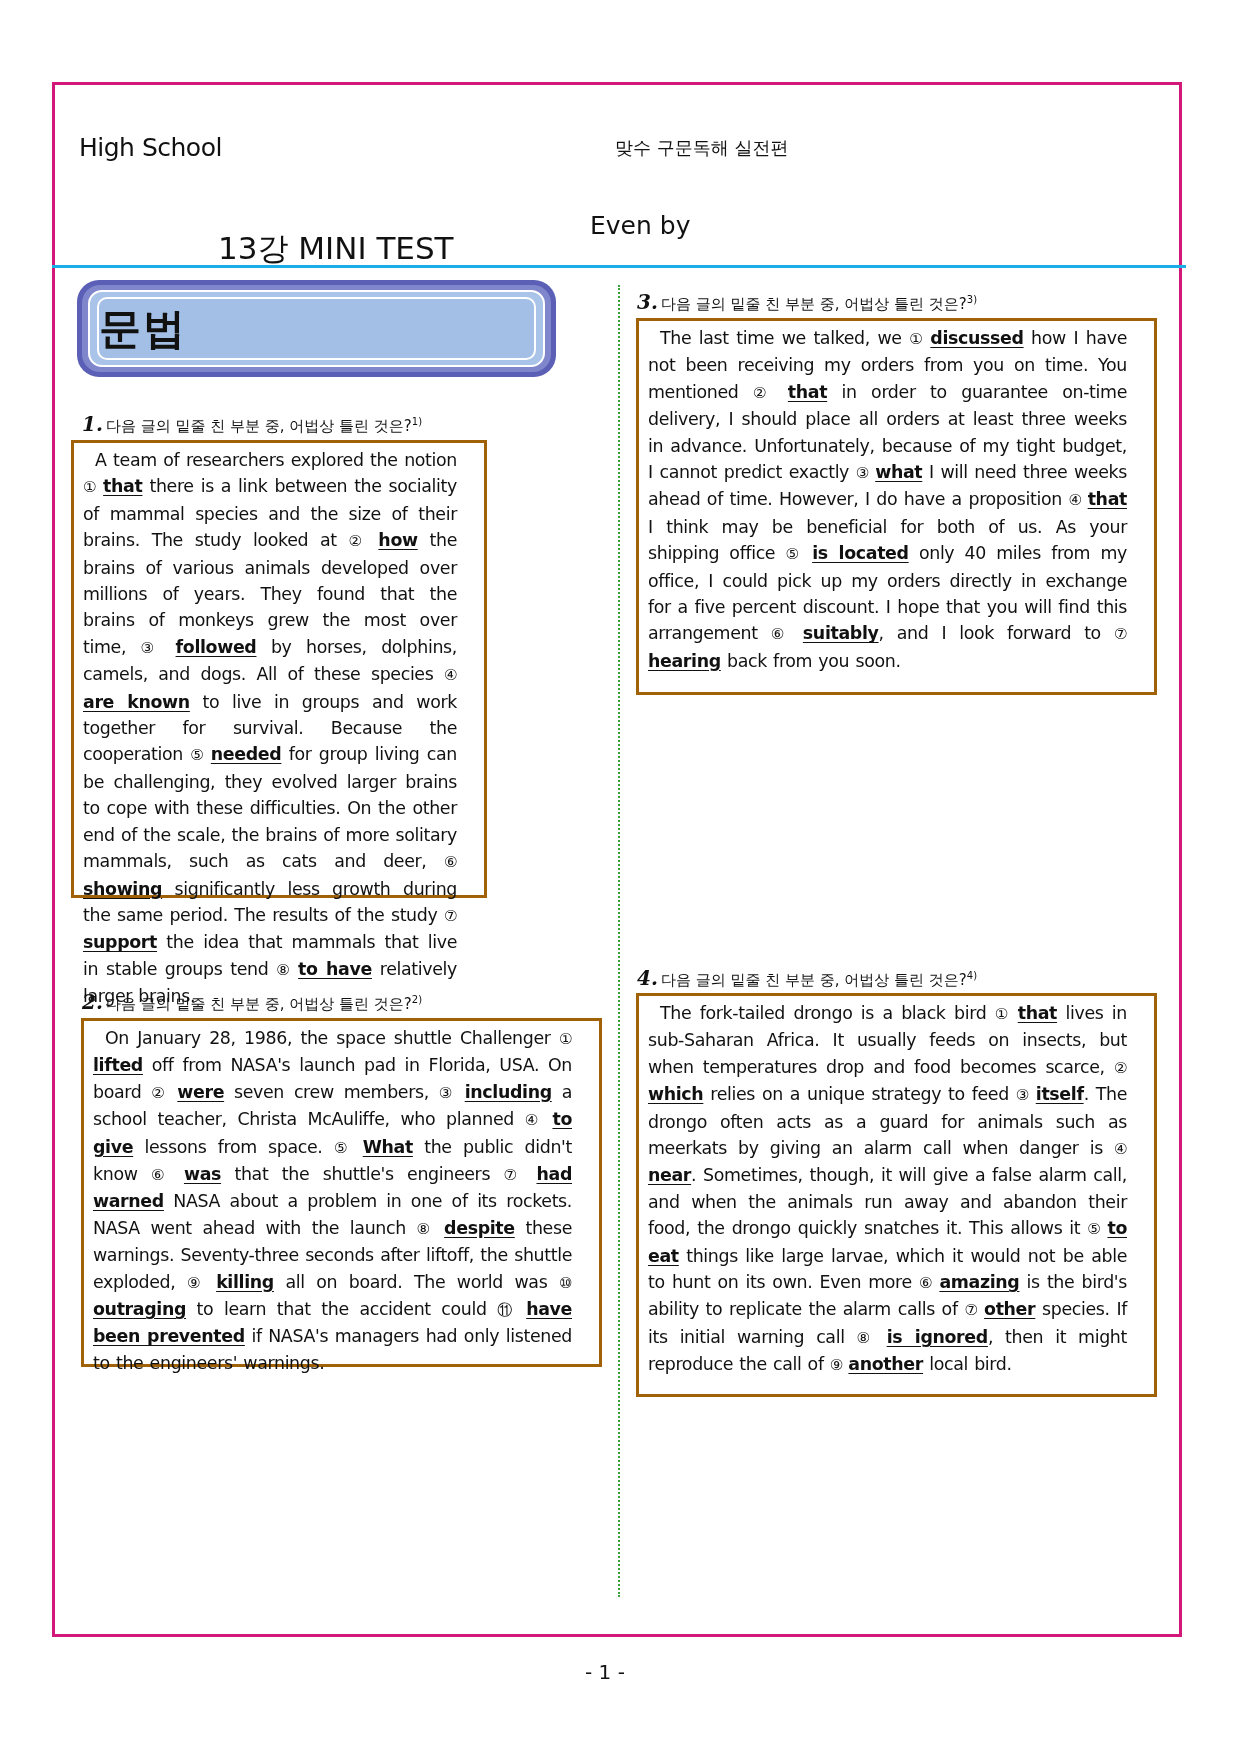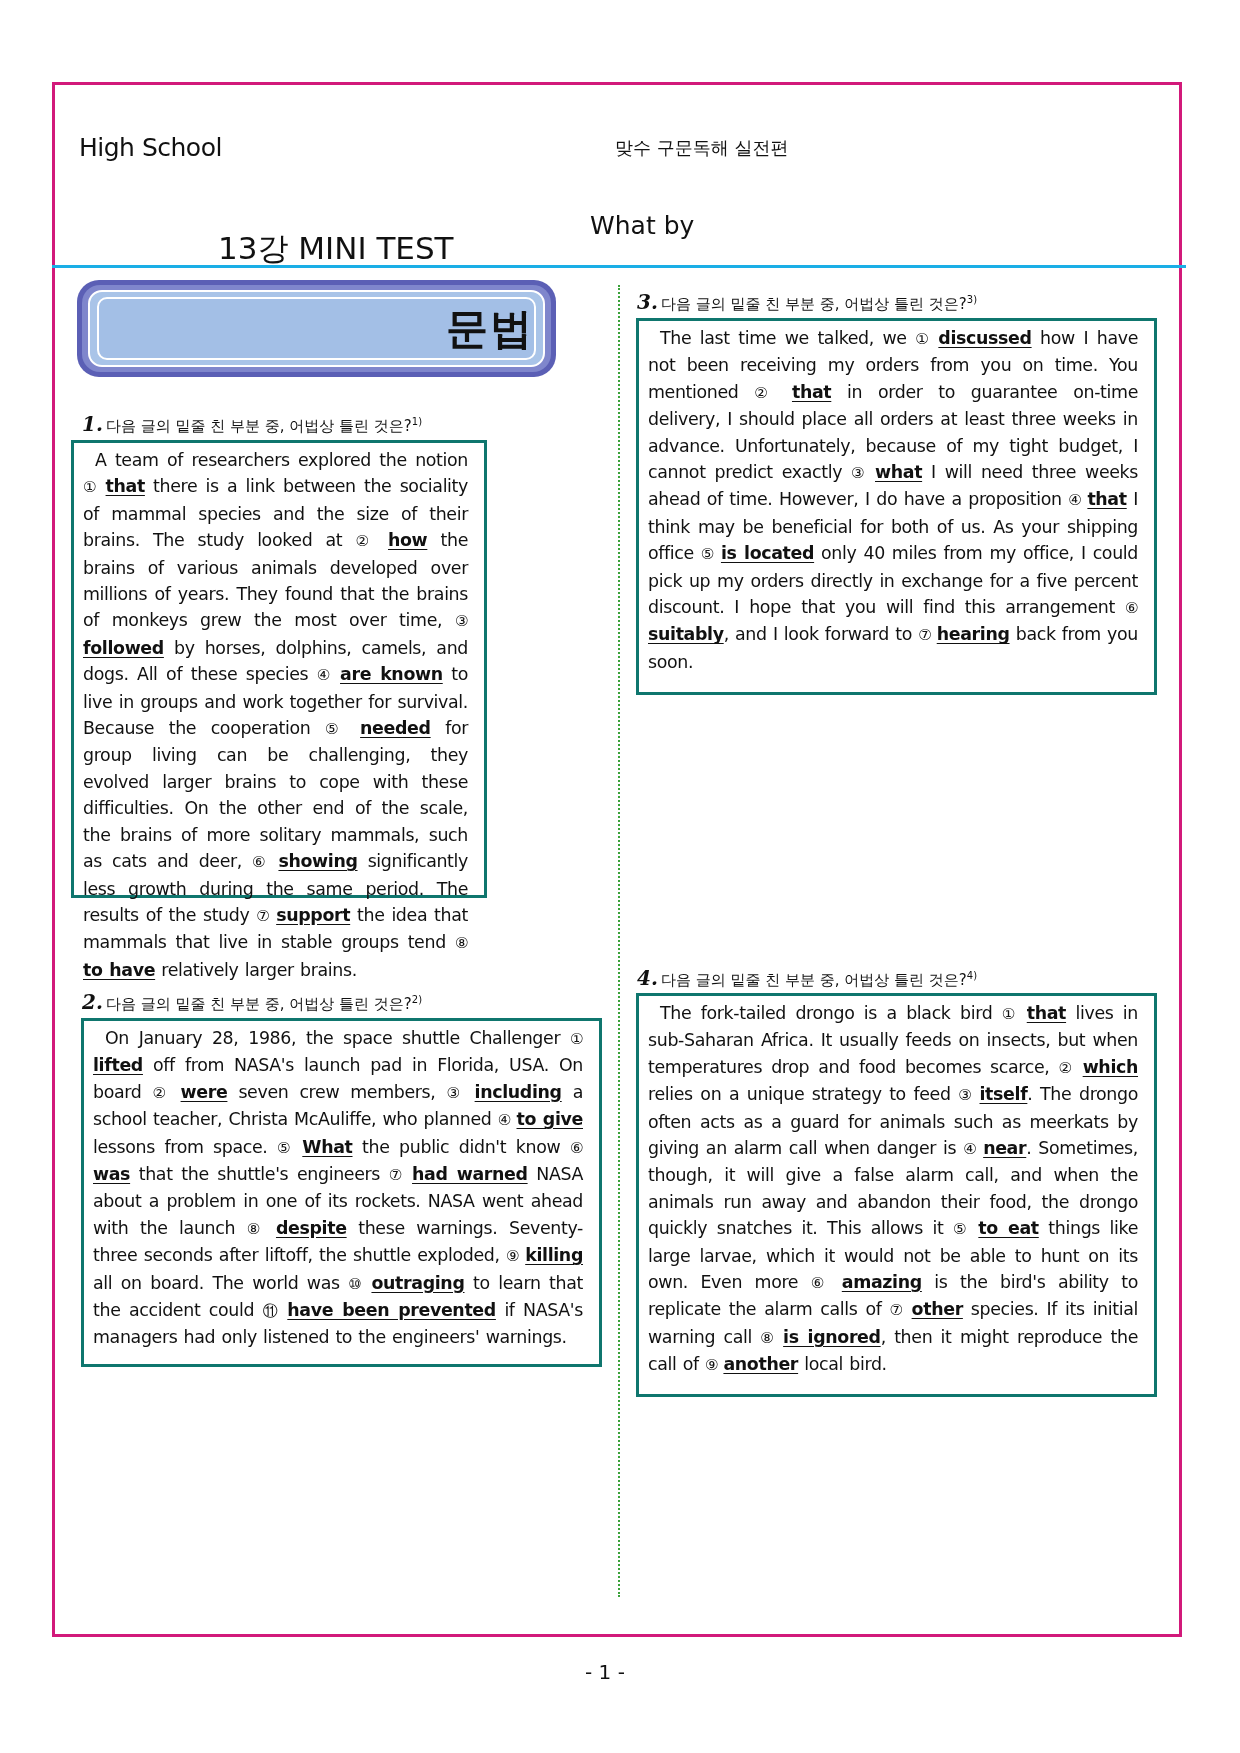--- a/index.html
+++ b/index.html
@@ -8,40 +8,40 @@
   .hdr-line { position:absolute; left:52px; top:265px; width:1134px; height:3px; background:#1aaee6; }
   .hdr-text { position:absolute; font-family:"DejaVu Sans", sans-serif; color:#111; white-space:nowrap; }
   .hdr-school { left:79px; top:133px; font-size:25px; letter-spacing:-0.5px; }
   .hdr-book { left:615px; top:136px; font-size:18px; }
   .hdr-test { left:218px; top:228px; font-size:31px; }
   .hdr-madeby { left:590px; top:211px; font-size:25px; }
   .divider { position:absolute; left:618px; top:285px; height:1312px; border-left:2px dotted #3aa13a; }
   .banner { position:absolute; left:77px; top:280px; width:479px; height:97px; border-radius:22px; background:#5b5fb5; box-sizing:border-box; }
   .banner .r1 { position:absolute; left:5px; top:5px; right:5px; bottom:5px; border-radius:18px; background:#7f86cc; }
   .banner .r2 { position:absolute; left:11px; top:10px; right:11px; bottom:10px; border-radius:14px; background:#a9c4e8; border:2px solid #ffffff; box-sizing:border-box; }
-  .banner .r3 { position:absolute; left:20px; top:17px; right:20px; bottom:17px; border-radius:10px; border:2px solid #ffffff; background:#a3bfe6; box-sizing:border-box; display:flex; align-items:center; justify-content:flex-end; }
+  .banner .r3 { position:absolute; left:20px; top:17px; right:20px; bottom:17px; border-radius:10px; border:2px solid #ffffff; background:#a3bfe6; box-sizing:border-box; display:flex; align-items:center; justify-content:flex-start; }
   .banner-title { font-size:42px; font-weight:bold; color:#111; letter-spacing:2px; }
   .qhead { position:absolute; font-size:15px; white-space:nowrap; color:#111; }
   .qnum { font-family:"DejaVu Serif", serif; font-style:italic; font-weight:bold; font-size:20px; margin-right:3px; }
   .qsup { font-size:10px; vertical-align:super; }
-  .box { position:absolute; border:3px solid #0f766e; box-sizing:border-box; padding:4px 16px 6px 9px; font-family:"DejaVu Sans", sans-serif; font-size:17.4px; line-height:26.4px; text-align:justify; letter-spacing:-0.35px; word-spacing:1px; }
+  .box { position:absolute; border:3px solid #a16207; box-sizing:border-box; padding:4px 27px 6px 9px; font-family:"DejaVu Sans", sans-serif; font-size:17.4px; line-height:26.4px; text-align:justify; letter-spacing:-0.35px; word-spacing:1px; }
   .box p { margin:0; text-indent:12px; }
   .ul { font-weight:bold; text-decoration:underline; text-underline-offset:3px; }
   .circ { font-size:15px; }
   .pageno { position:absolute; left:585px; top:1660px; font-size:20px; white-space:nowrap; }
 </style>
 </head>
 <body>
 
 <div class="frame"></div>
 
 <div class="hdr-text hdr-school">High School</div>
 <div class="hdr-text hdr-book">맞수 구문독해 실전편</div>
 <div class="hdr-text hdr-test">13강 MINI TEST</div>
-<div class="hdr-text hdr-madeby">What by</div>
+<div class="hdr-text hdr-madeby">Even by</div>
 <div class="hdr-line"></div>
 
 <div class="divider"></div>
 
 <div class="banner">
   <div class="r1"></div>
   <div class="r2"></div>
   <div class="r3">
     <span class="banner-title">문법</span>
   </div>

